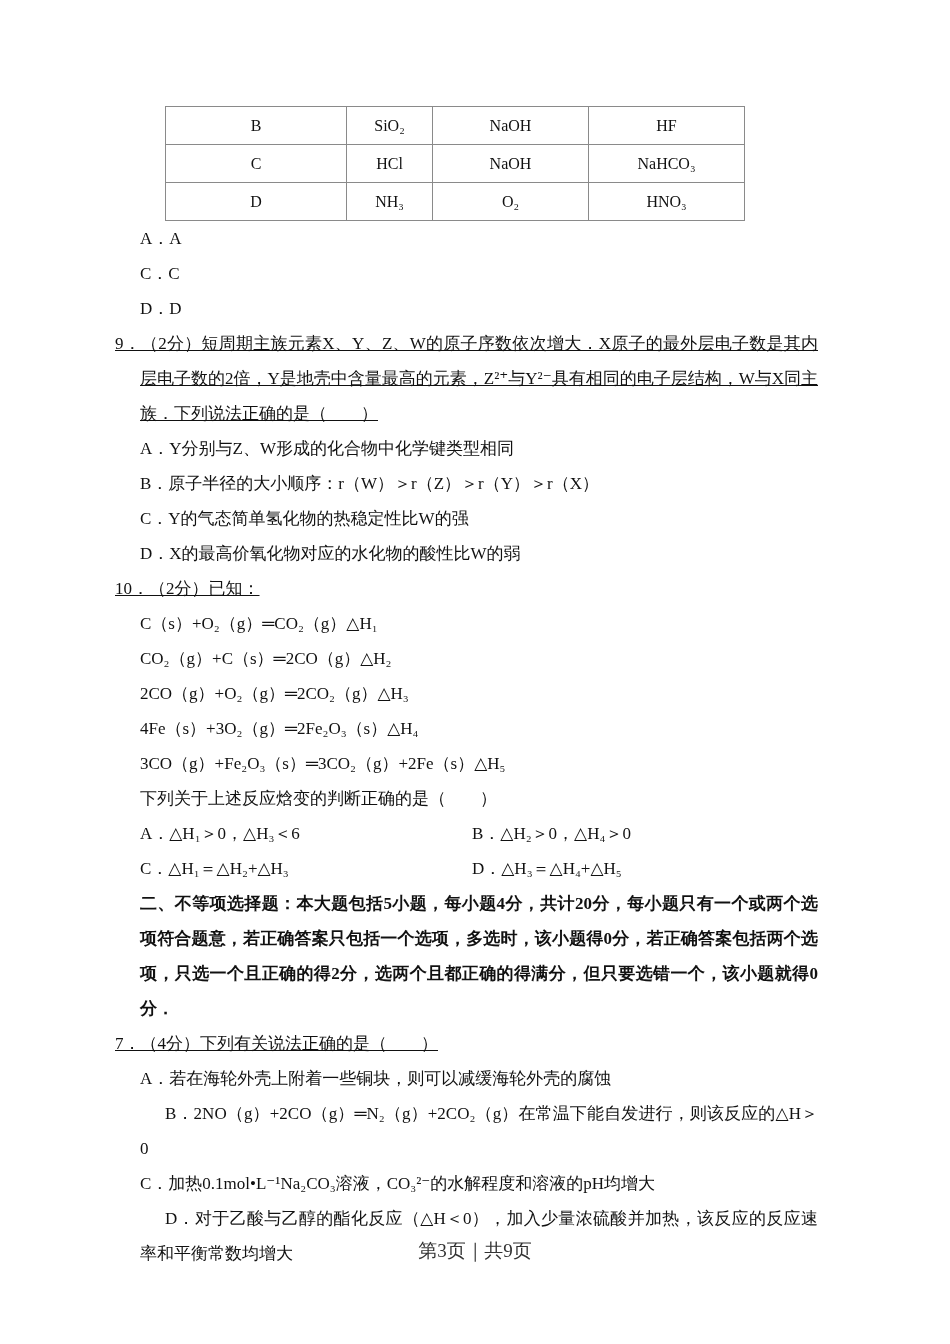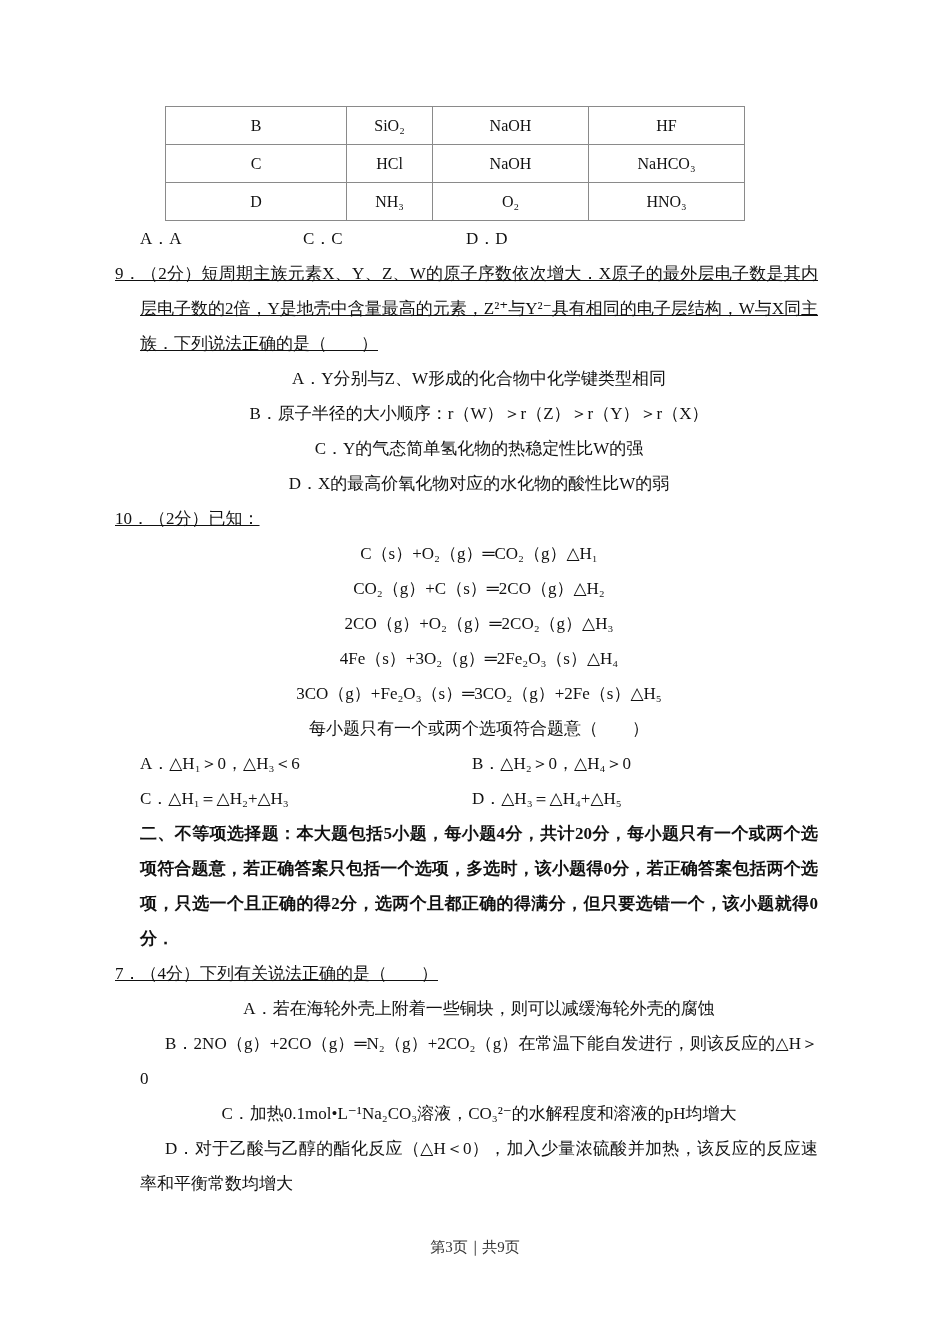--- a/index.html
+++ b/index.html
@@ -33,49 +33,49 @@
     border: 1px solid #8a8a8a;
     height: 37px;
     padding: 0;
     vertical-align: middle;
   }
   td.c1 { width: 180px; }
   td.c2 { width: 85px; }
   td.c3 { width: 155px; }
   td.c4 { width: 155px; }
 
-  .ansrow { display: flex; margin-left: 28px; }
+  .ansrow { display: flex; margin-left: 28px; flex-direction: column; }
   .ansrow span { width: 163px; }
 
   .hang {
     padding-left: 25px;
     text-indent: -25px;
     text-align: justify;
     text-decoration: underline;
   }
-  .ind { margin-left: 25px; text-align: center; }
+  .ind { margin-left: 25px; }
   .optwrap {
     text-indent: 25px;
     text-align: justify;
   }
   .optgrid { display: flex; margin-left: 25px; }
   .optgrid span { width: 332px; }
 
   .sechead {
     font-weight: bold;
     text-align: justify;
   }
 
   .footer {
     position: absolute;
     top: 1238px;
     left: 0;
     right: 0;
     text-align: center;
-    font-size: 15px;
+    font-size: 19px;
     color: #333333;
   }
 </style>
 </head>
 <body>
 
 <div class="page">
   <div class="content">
 
     <table class="qtable">
@@ -112,21 +112,21 @@
     <div class="ind">B．原子半径的大小顺序：r（W）＞r（Z）＞r（Y）＞r（X）</div>
     <div class="ind">C．Y的气态简单氢化物的热稳定性比W的强</div>
     <div class="ind">D．X的最高价氧化物对应的水化物的酸性比W的弱</div>
 
     <p class="hang">10．（2分）已知：</p>
     <div class="ind">C（s）+O₂（g）═CO₂（g）△H₁</div>
     <div class="ind">CO₂（g）+C（s）═2CO（g）△H₂</div>
     <div class="ind">2CO（g）+O₂（g）═2CO₂（g）△H₃</div>
     <div class="ind">4Fe（s）+3O₂（g）═2Fe₂O₃（s）△H₄</div>
     <div class="ind">3CO（g）+Fe₂O₃（s）═3CO₂（g）+2Fe（s）△H₅</div>
-    <div class="ind">每小题只有一个或两个选项符合题意（　　）</div>
+    <div class="ind">下列关于上述反应焓变的判断正确的是（　　）</div>
     <div class="optgrid">
       <span>A．△H₁＞0，△H₃＜6</span>
       <span>B．△H₂＞0，△H₄＞0</span>
     </div>
     <div class="optgrid">
       <span>C．△H₁＝△H₂+△H₃</span>
       <span>D．△H₃＝△H₄+△H₅</span>
     </div>
 
     <p class="sechead">二、不等项选择题：本大题包括5小题，每小题4分，共计20分，每小题只有一个或两个选项符合题意，若正确答案只包括一个选项，多选时，该小题得0分，若正确答案包括两个选项，只选一个且正确的得2分，选两个且都正确的得满分，但只要选错一个，该小题就得0分．</p>

